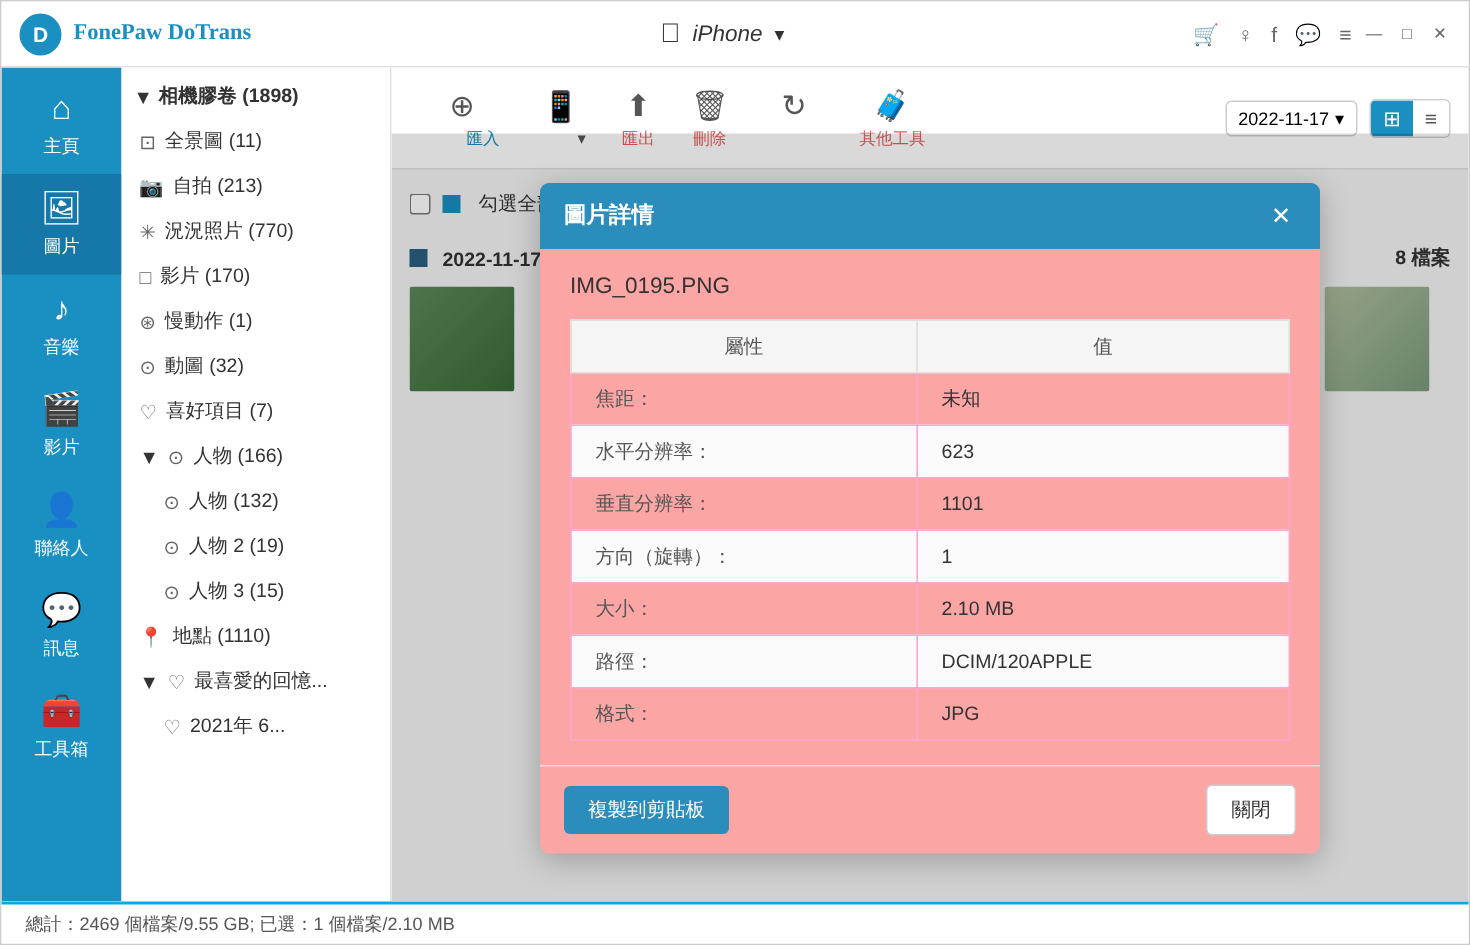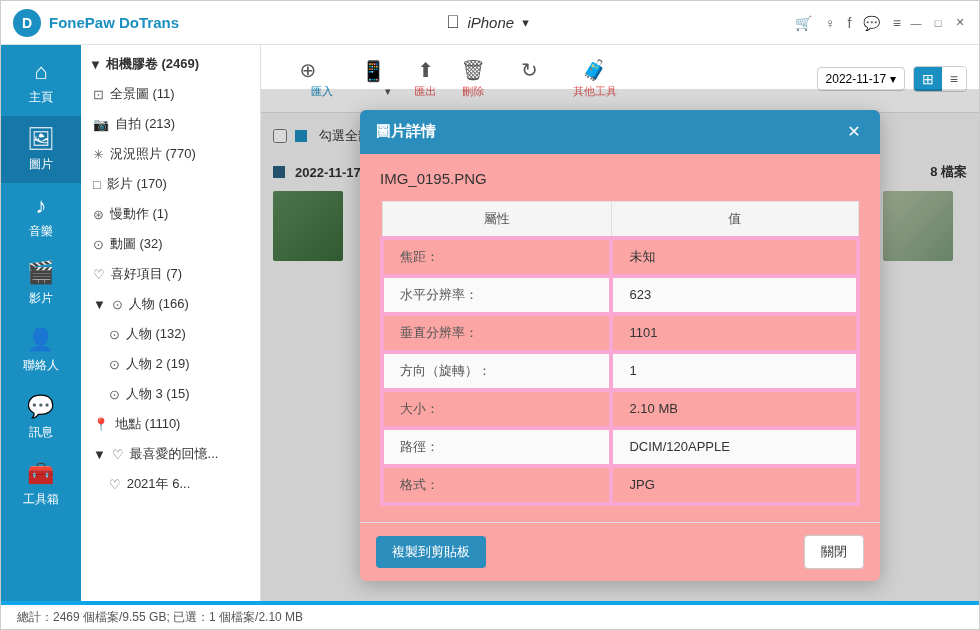--- a/index.html
+++ b/index.html
@@ -3,21 +3,21 @@
   <meta charset="utf-8">
   <style>
     * { box-sizing: border-box; margin: 0; padding: 0; }
     body { font-family: 'Microsoft YaHei', Arial, sans-serif; font-size: 13px; background: #f0f0f0; width: 980px; height: 630px; overflow: hidden; }
 
     .app-window { width: 980px; height: 630px; display: flex; flex-direction: column; background: #fff; border: 1px solid #ccc; }
 
     
     .title-bar { height: 44px; background: #fff; display: flex; align-items: center; padding: 0 12px; border-bottom: 1px solid #e0e0e0; flex-shrink: 0; }
     .title-logo { width: 28px; height: 28px; background: #1a8fc1; border-radius: 50%; display: flex; align-items: center; justify-content: center; color: #fff; font-weight: bold; font-size: 14px; margin-right: 8px; }
-    .title-text { color: #1a8fc1; font-size: 15px; font-weight: 600; }
+    .title-text { color: #1a8fc1; font-size: 15px; font-weight: 600; font-family: Liberation Serif, serif; }
     .title-device { flex: 1; display: flex; align-items: center; justify-content: center; gap: 8px; }
     .apple-icon { font-size: 18px; color: #333; }
     .device-name { font-size: 15px; color: #333; font-style: italic; }
     .device-dropdown { color: #333; cursor: pointer; }
     .title-actions { display: flex; align-items: center; gap: 12px; }
     .title-action-icon { color: #666; cursor: pointer; font-size: 14px; }
     .window-controls { display: flex; gap: 8px; margin-left: 8px; }
     .win-btn { width: 14px; height: 14px; display: flex; align-items: center; justify-content: center; cursor: pointer; color: #666; font-size: 11px; }
 
     
@@ -57,34 +57,34 @@
     .select-all-row { display: flex; align-items: center; gap: 8px; padding: 6px 0; font-size: 13px; color: #333; }
     .date-group { margin-top: 8px; }
     .date-group-header { display: flex; align-items: center; justify-content: space-between; padding: 4px 0; font-weight: 600; color: #333; font-size: 13px; }
     .photo-grid { display: grid; grid-template-columns: repeat(8, 1fr); gap: 3px; margin-top: 6px; }
     .photo-cell { width: 70px; height: 70px; background: #ccc; border-radius: 2px; overflow: hidden; position: relative; }
     .photo-placeholder { width: 100%; height: 100%; background: linear-gradient(135deg, #8ab; #6cd); }
     .photo-placeholder.green { background: linear-gradient(135deg, #5a8a5a, #3a6a3a); }
     .photo-placeholder.light { background: linear-gradient(135deg, #b0c8b0, #8aaa8a); }
 
     
-    .status-bar { height: 28px; background: #fff; border-top: 4px solid #0ea5e9; display: flex; align-items: center; padding: 0 16px; font-size: 12px; color: #555; }
+    .status-bar { height: 28px; background: #fff; border-top: 2px solid #0ea5e9; display: flex; align-items: center; padding: 0 16px; font-size: 12px; color: #555; }
 
     
     .modal-overlay { position: absolute; top: 44px; left: 0; right: 0; bottom: 0; background: rgba(0,0,0,0.15); display: flex; align-items: center; justify-content: center; z-index: 100; }
     .modal { background: #fca5a5; border-radius: 6px; box-shadow: 0 4px 20px rgba(0,0,0,0.25); width: 520px; overflow: hidden; }
     .modal-header { background: #2a8dbc; color: #fff; padding: 12px 16px; display: flex; align-items: center; justify-content: space-between; }
     .modal-title { font-size: 15px; font-weight: 600; }
     .modal-close { cursor: pointer; font-size: 16px; color: #fff; width: 20px; height: 20px; display: flex; align-items: center; justify-content: center; }
     .modal-body { padding: 16px 20px; }
     .modal-filename { font-size: 15px; color: #333; margin-bottom: 14px; font-weight: 500; }
     .modal-table { width: 100%; border-collapse: collapse; font-size: 13px; }
     .modal-table thead tr { background: #f5f5f5; }
     .modal-table th { padding: 8px 16px; text-align: center; color: #555; font-weight: 500; border: 1px solid #e0e0e0; }
-    .modal-table td { padding: 8px 16px; border: 4px solid #f9a8d4; color: #333; }
+    .modal-table td { padding: 8px 16px; border: 1px solid #f9a8d4; color: #333; }
     .modal-table td:first-child { color: #555; }
     .modal-table tr:nth-child(even) { background: #fafafa; }
     .modal-footer { padding: 12px 16px; display: flex; align-items: center; justify-content: space-between; border-top: 1px solid #e0e0e0; }
     .btn-copy { background: #2a8dbc; color: #fff; border: none; border-radius: 4px; padding: 7px 16px; cursor: pointer; font-size: 13px; }
     .btn-close { background: #fff; color: #333; border: 1px solid #ccc; border-radius: 4px; padding: 7px 16px; cursor: pointer; font-size: 13px; }
 
     .checkbox { width: 14px; height: 14px; accent-color: #1a8fc1; cursor: pointer; }
     .blue-square { width: 12px; height: 12px; background: #1a8fc1; display: inline-block; margin-right: 4px; }
     .dark-square { width: 12px; height: 12px; background: #2a6080; display: inline-block; margin-right: 4px; }
 
@@ -148,21 +148,21 @@
       </div>
       <div class="sidebar-item">
         <span class="sidebar-icon">🧰</span>
         <span class="sidebar-label">工具箱</span>
       </div>
     </div>
 
     <div class="category-panel">
       <div class="category-header">
         <span>▼</span>
-        <span>相機膠卷 (2469)</span>
+        <span>相機膠卷 (1898)</span>
       </div>
       <div class="category-item">
         <span class="cat-icon">⊡</span>
         <span>全景圖 (11)</span>
       </div>
       <div class="category-item">
         <span class="cat-icon">📷</span>
         <span>自拍 (213)</span>
       </div>
       <div class="category-item">

